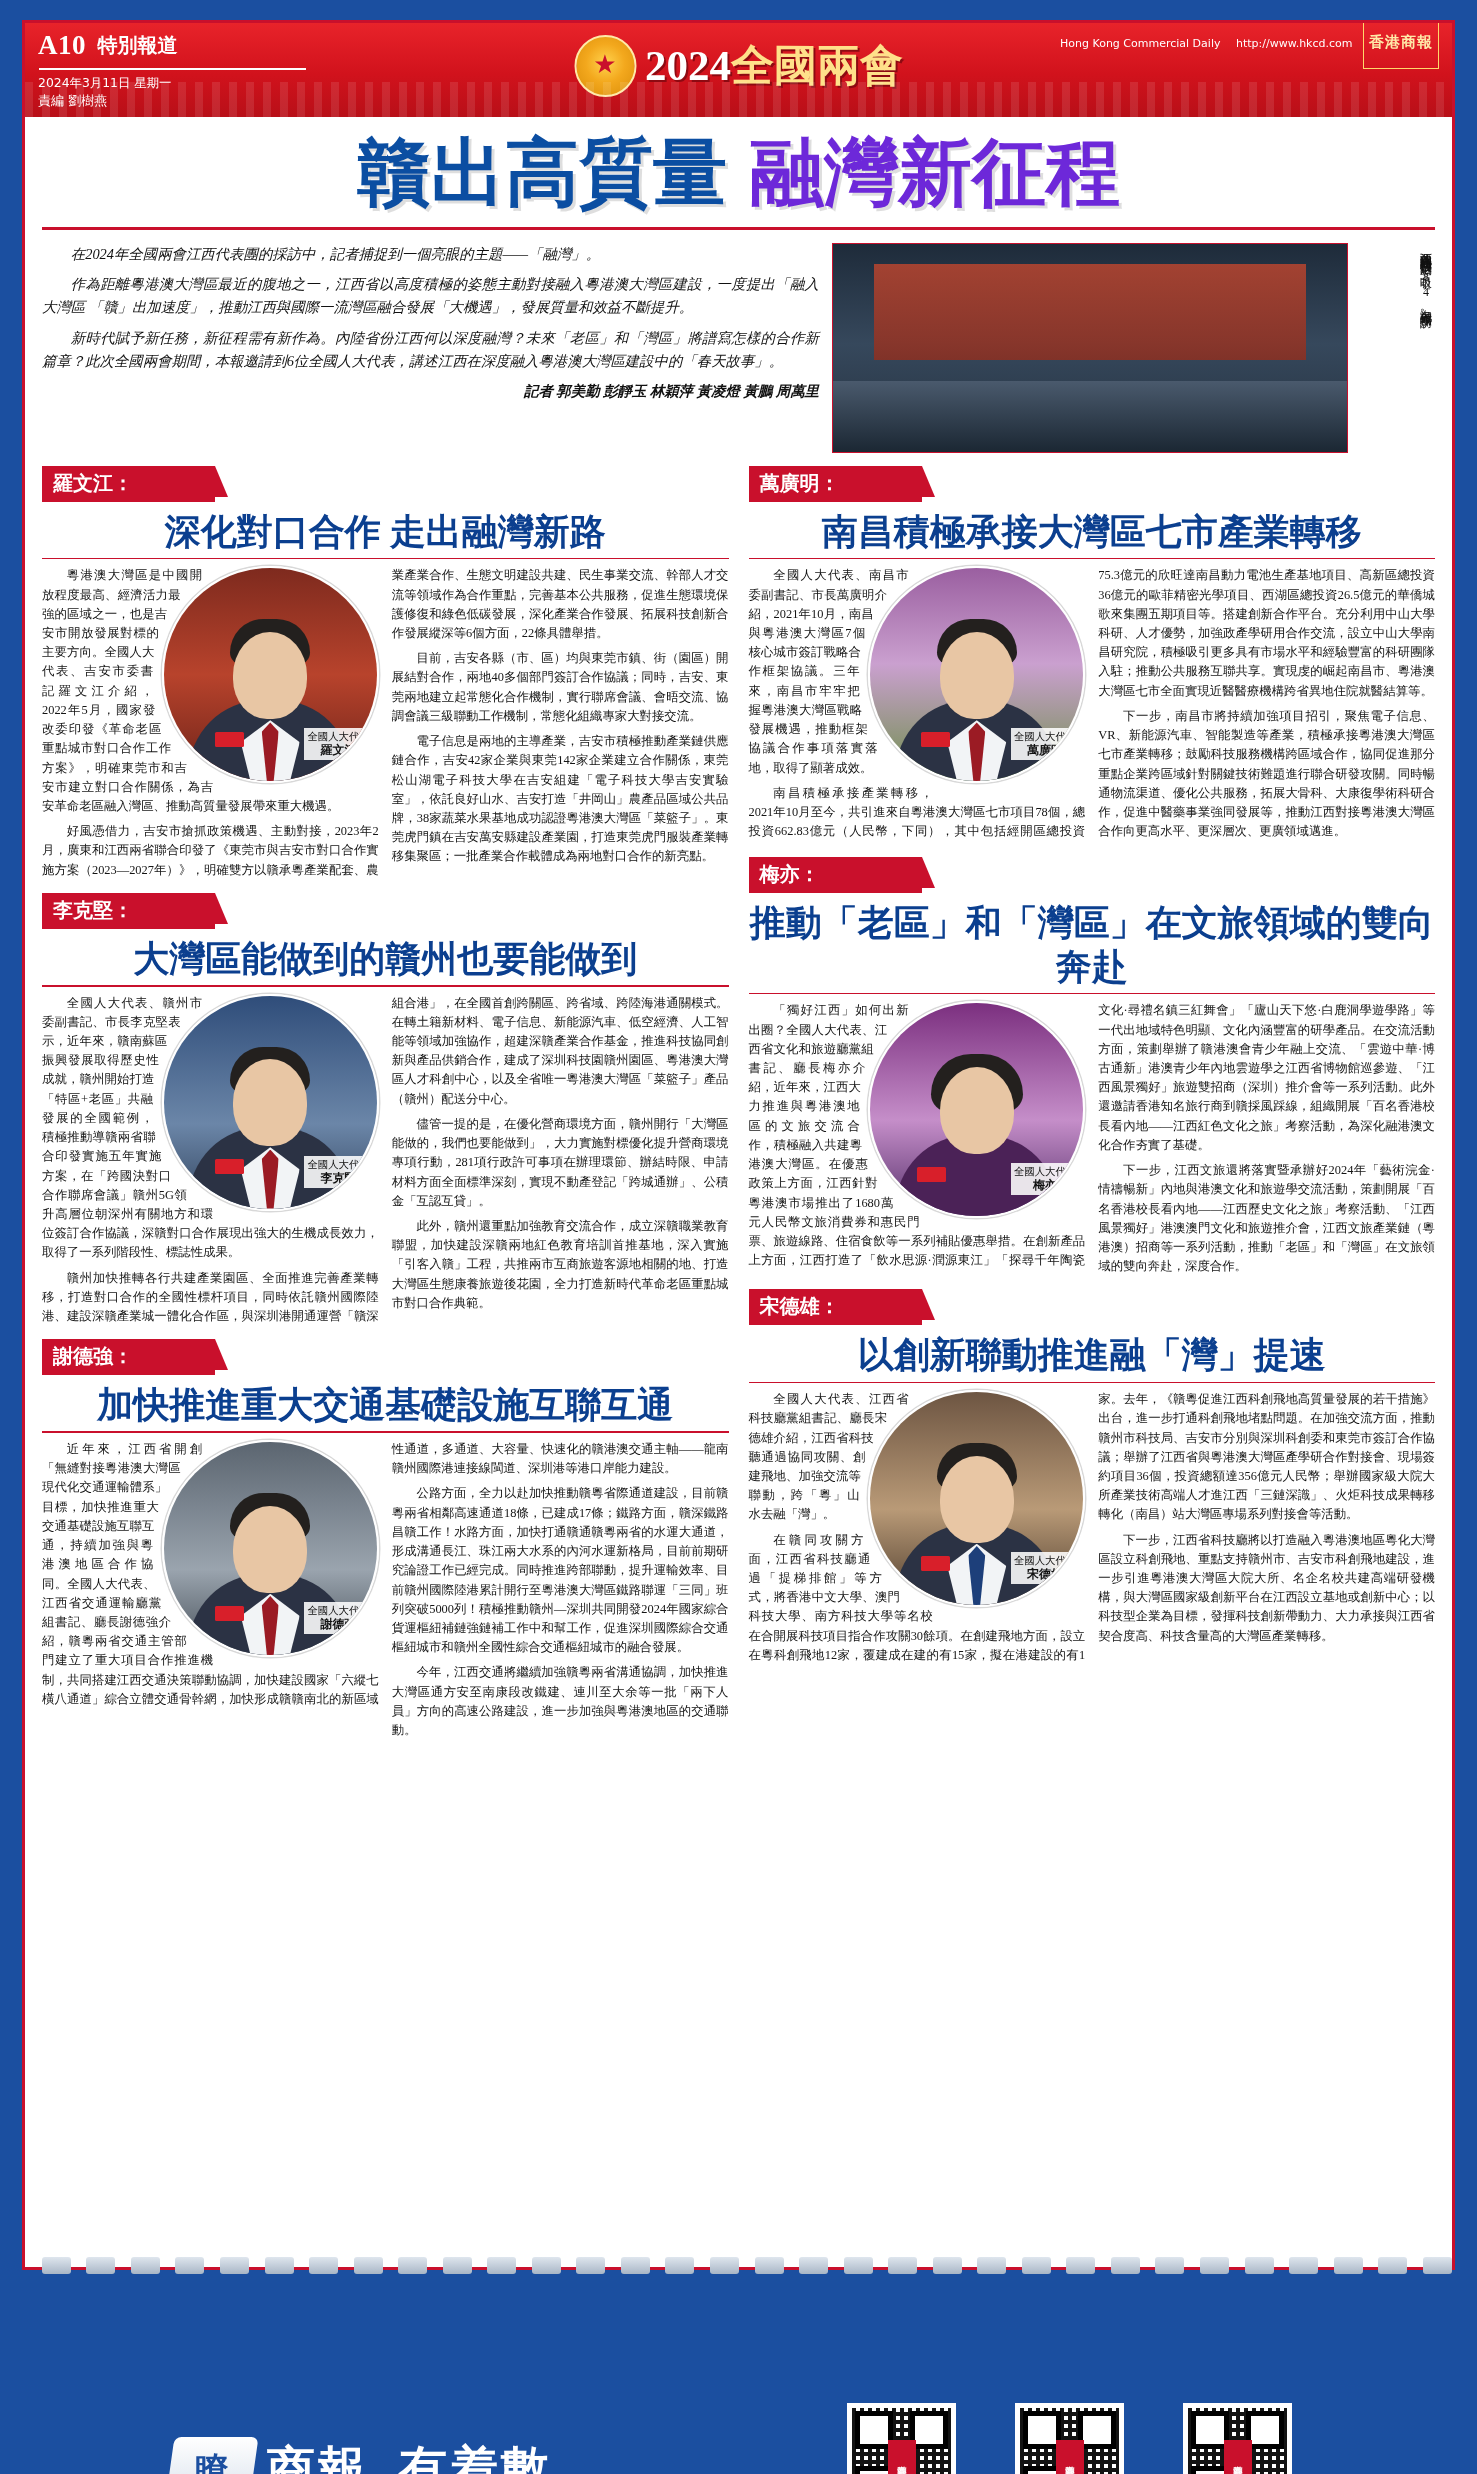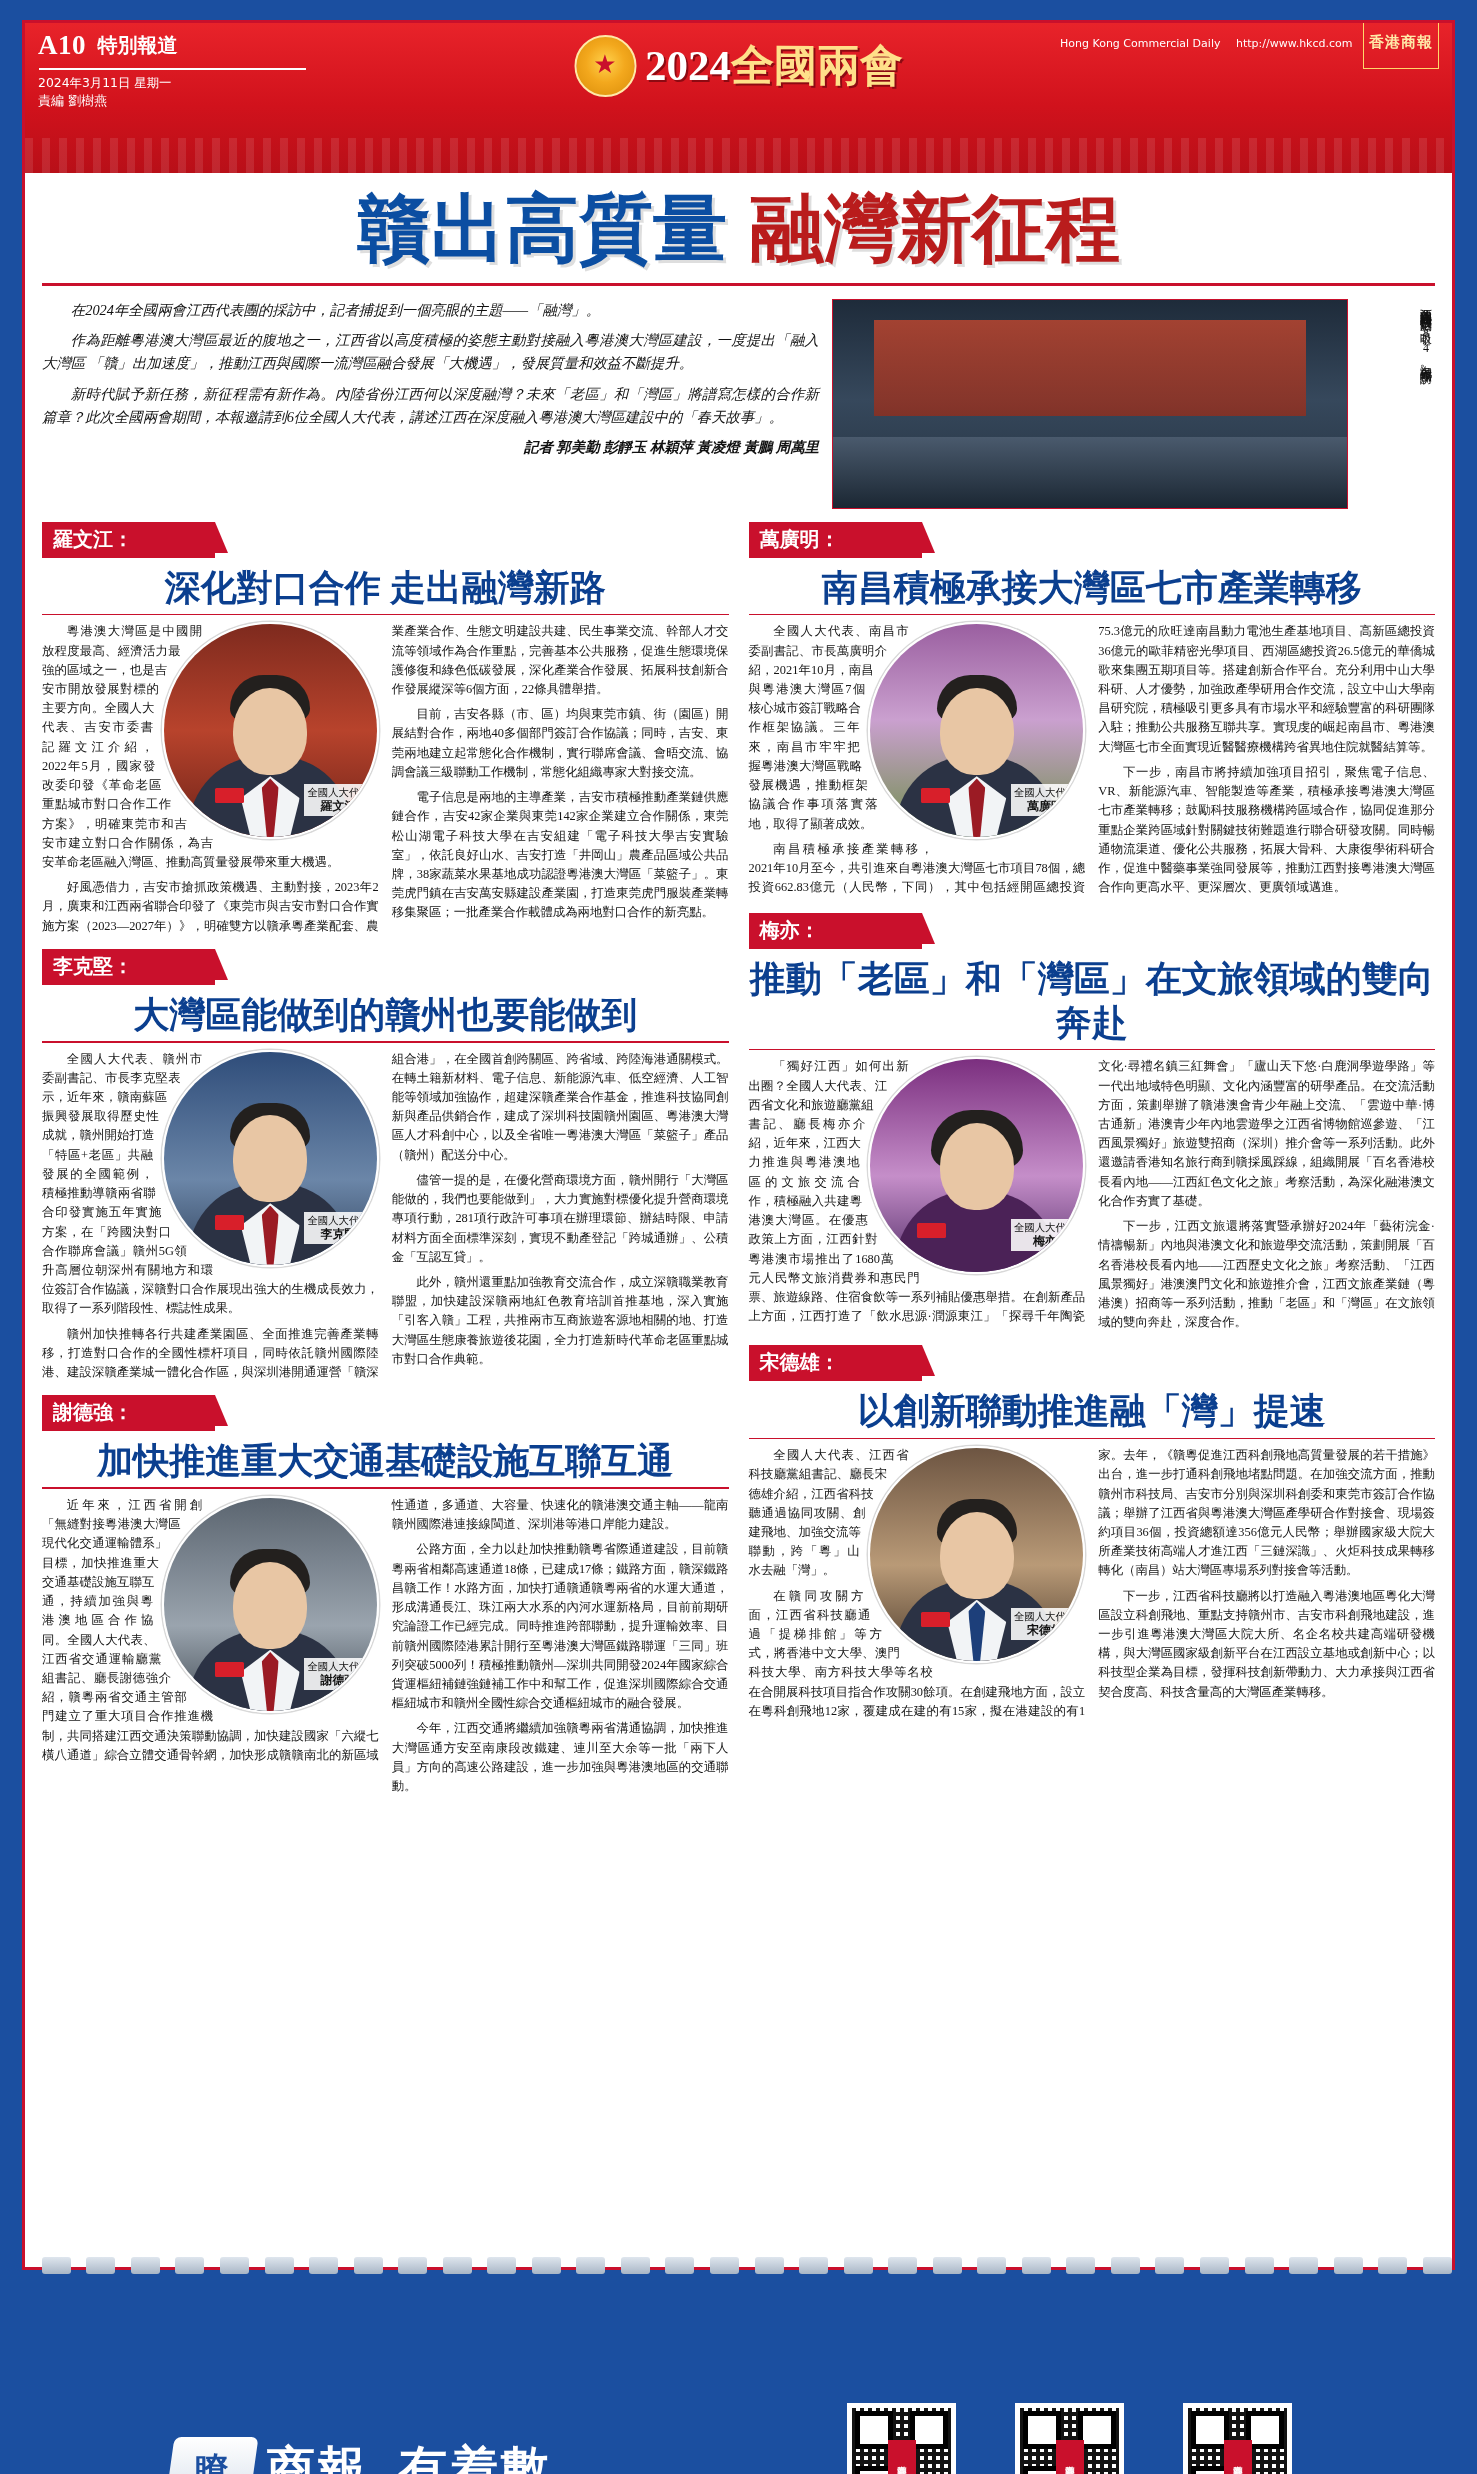--- a/index.html
+++ b/index.html
@@ -19,21 +19,21 @@
     position:absolute;
     left:22px; top:20px;
     width:1433px; height:2250px;
     background:#ffffff;
     border:3px solid #c9102c;
     box-sizing:border-box;
   }
   
   .masthead{
     position:relative;
-    height:150px;
+    height:94px;
     background:linear-gradient(180deg,#e8232a 0%,#d1121c 55%,#b80f18 100%);
     overflow:hidden;
   }
   .masthead:after{
     content:"";
     position:absolute; left:0; right:0; bottom:0; height:35px;
     background:repeating-linear-gradient(90deg, rgba(255,255,255,.10) 0 8px, rgba(255,255,255,0) 8px 17px);
   }
   .mh-left{
     position:absolute; left:13px; top:7px; color:#fff;
@@ -84,21 +84,21 @@
   .headline-wrap{
     text-align:center; padding:18px 0 5px 0;
     position:relative;
   }
   .headline{
     font-family:"Liberation Serif","DejaVu Serif",serif;
     font-size:74px; font-weight:bold; line-height:1.05;
     white-space:nowrap;
   }
   .hl-blue{color:#0b4ea2; text-shadow:3px 3px 0 rgba(0,0,0,.13);}
-  .hl-red{color:#b91c1c; text-shadow:3px 3px 0 rgba(0,0,0,.13); margin-left:23px;}
+  .hl-red{color:#6d28d9; text-shadow:3px 3px 0 rgba(0,0,0,.13); margin-left:23px;}
   .rule-red{height:3px; background:#c9102c; margin:9px 17px 0 17px;}
   
   .lead{
     display:flex; gap:13px; padding:13px 17px 5px 17px;
   }
   .lead-text{
     flex:0 0 777px;
     font-family:"Liberation Serif","DejaVu Serif",serif;
     font-size:14.4px; line-height:1.62; color:#111; text-align:justify;
   }

